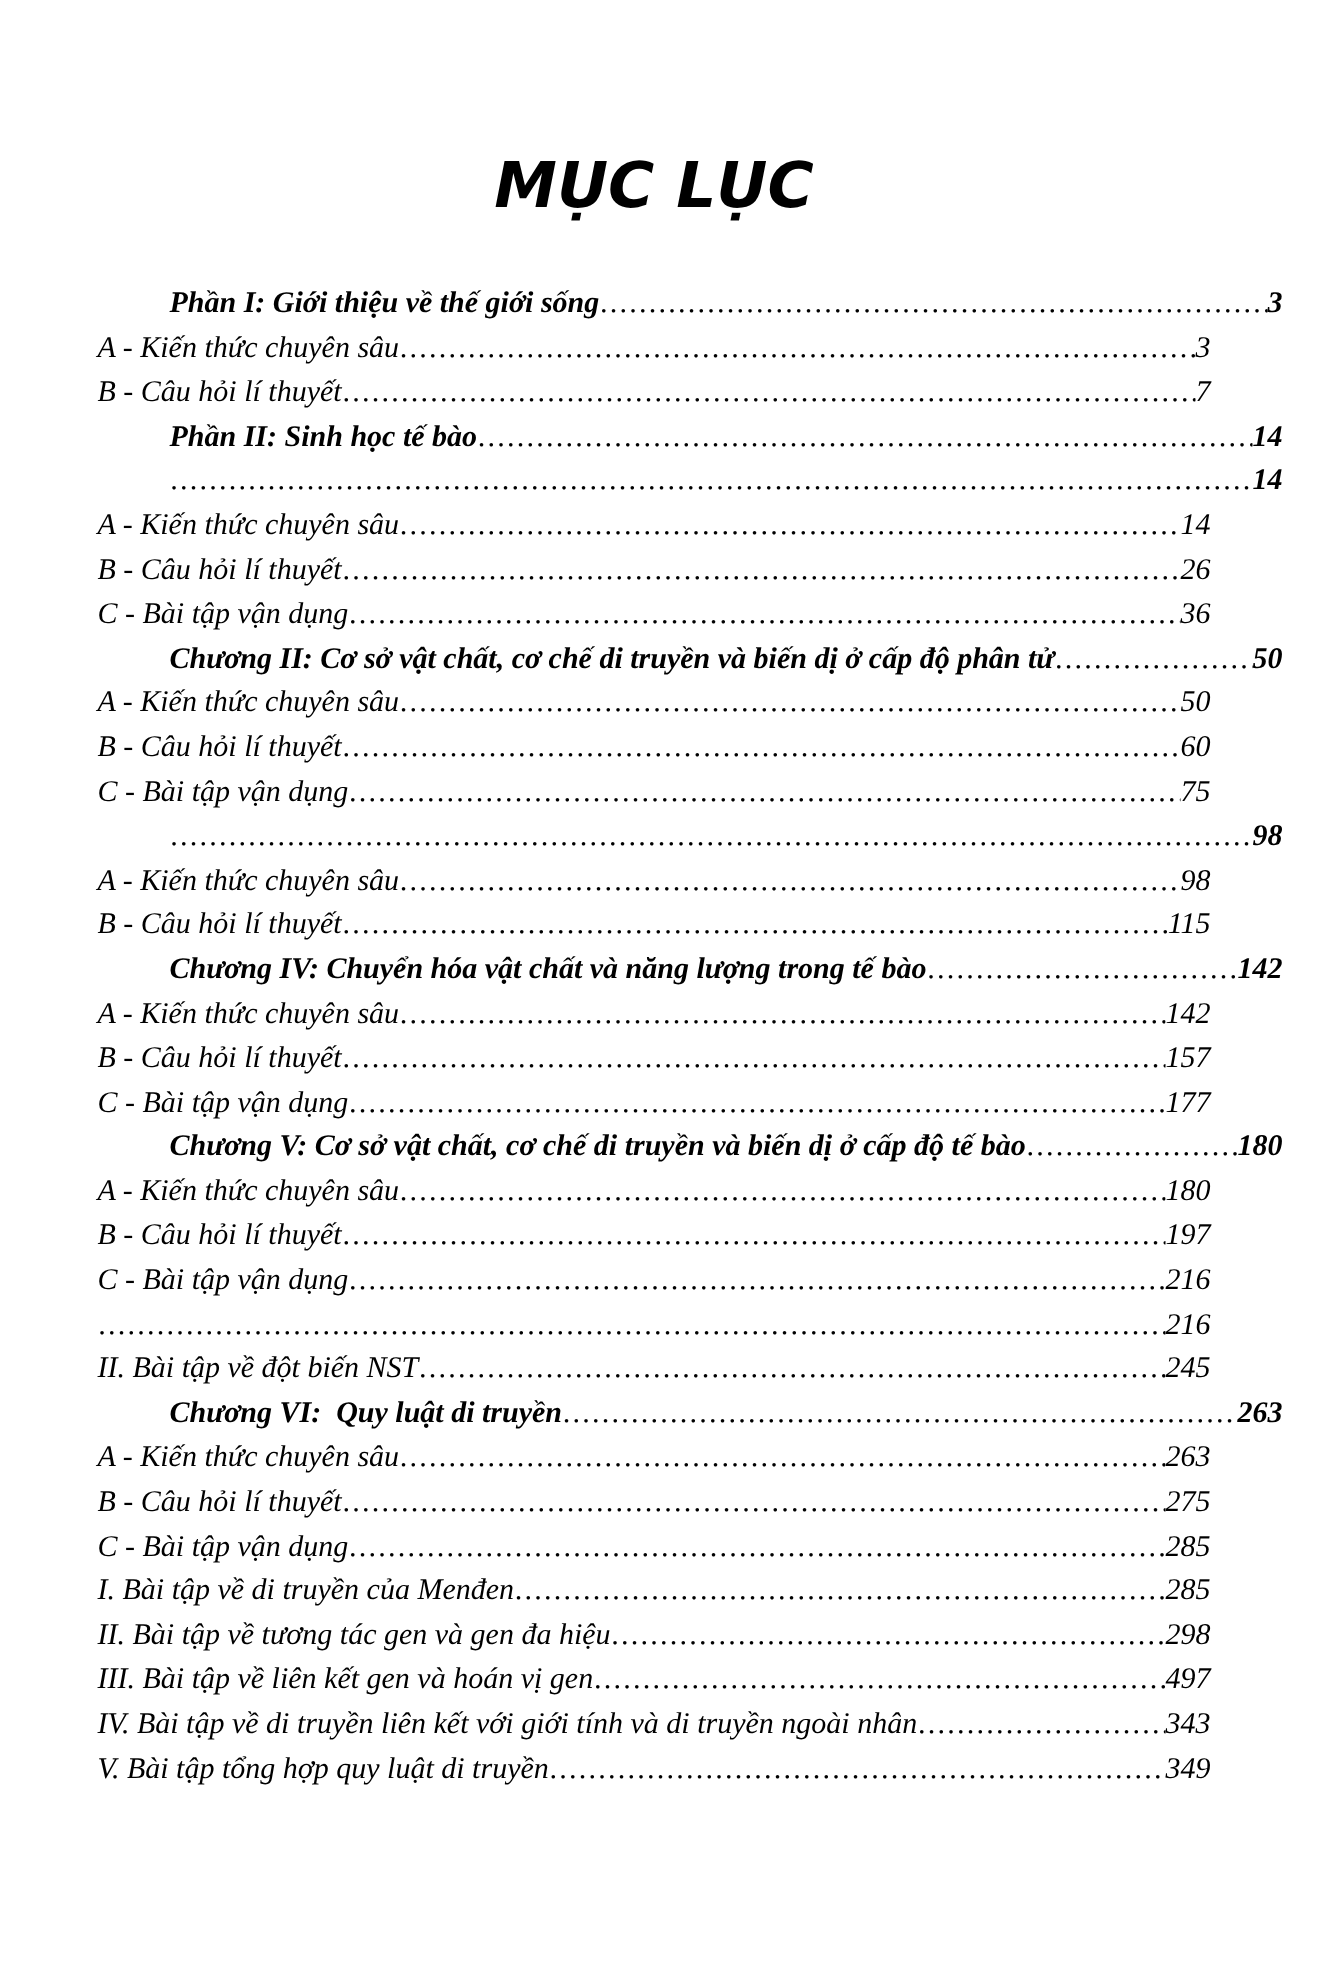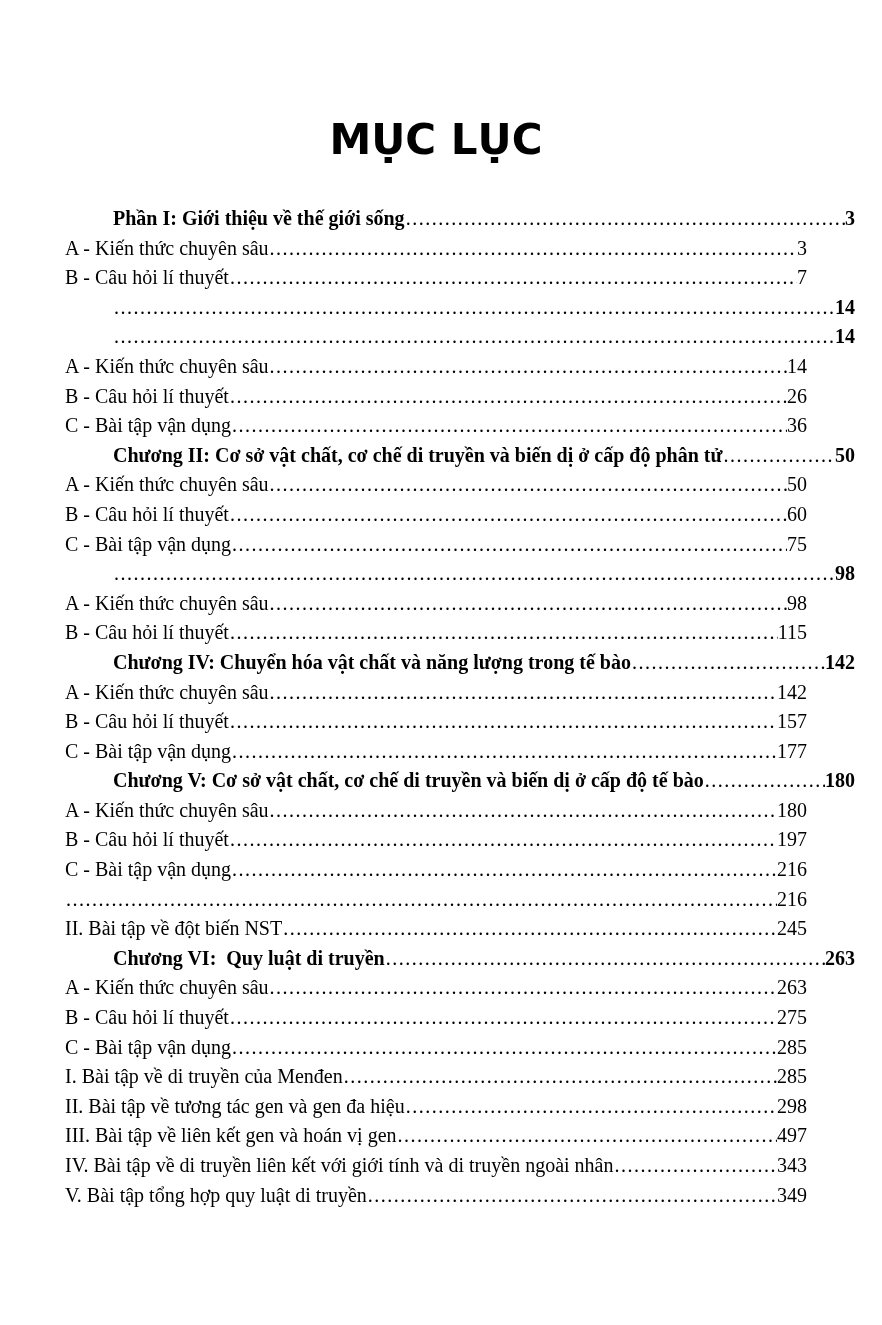--- a/index.html
+++ b/index.html
@@ -10,22 +10,23 @@
   body {
     width: 882px;
     height: 1325px;
     position: relative;
     color: #000000;
     overflow: hidden;
   }
   .doc-page {
     position: absolute;
     left: 65px;
-    top: 16px;
+    top: 0;
     width: 742px;
+    font-style: italic;
   }
   .doc-title {
     margin: 100px 0 0 0;
     text-align: center;
     font-family: "DejaVu Sans", "Liberation Sans", sans-serif;
     font-weight: 700;
     font-size: 42px;
     line-height: 48px;
     letter-spacing: 0px;
     color: #000000;
@@ -84,20 +85,21 @@
     <span class="toc-label">A - Kiến thức chuyên sâu</span>
     <span class="toc-dots" aria-hidden="true">........................................................................................................................................................................................................</span>
     <span class="toc-page-num">3</span>
   </li>
       <li class="toc-row">
     <span class="toc-label">B - Câu hỏi lí thuyết</span>
     <span class="toc-dots" aria-hidden="true">........................................................................................................................................................................................................</span>
     <span class="toc-page-num">7</span>
   </li>
       <li class="toc-row bold">
+    <span class="toc-label">Phần II: Sinh học tế bào</span>
     <span class="toc-dots" aria-hidden="true">........................................................................................................................................................................................................</span>
     <span class="toc-page-num">14</span>
   </li>
       <li class="toc-row bold">
     <span class="toc-dots" aria-hidden="true">........................................................................................................................................................................................................</span>
     <span class="toc-page-num">14</span>
   </li>
       <li class="toc-row">
     <span class="toc-label">A - Kiến thức chuyên sâu</span>
     <span class="toc-dots" aria-hidden="true">........................................................................................................................................................................................................</span>

